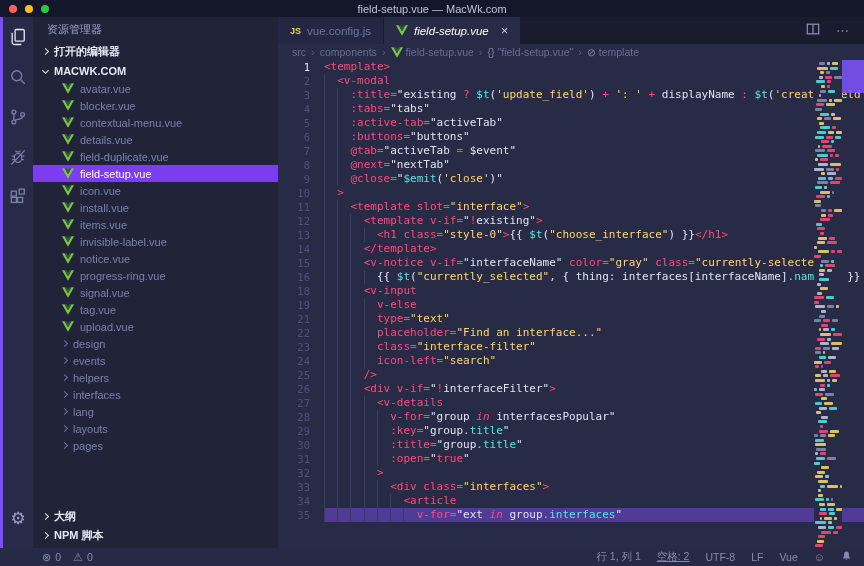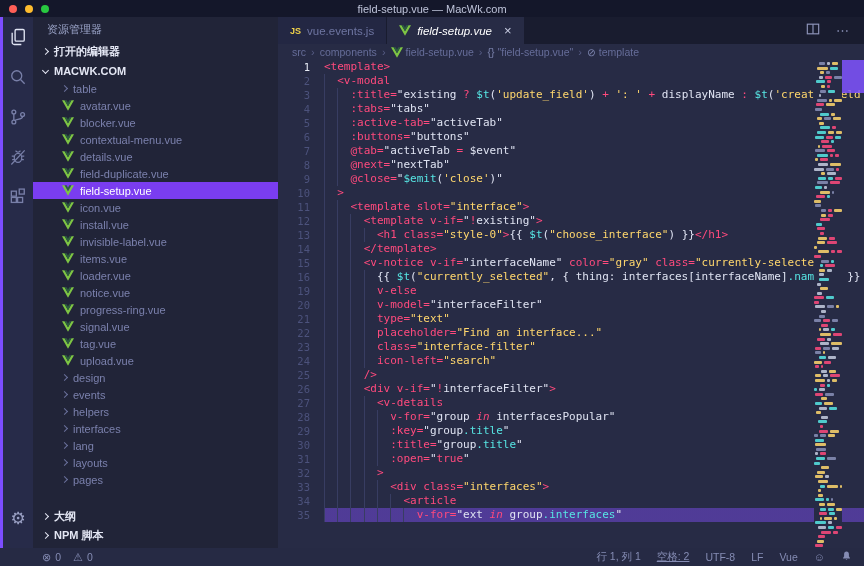--- a/index.html
+++ b/index.html
@@ -132,24 +132,20 @@
       <div class="sb-section">
         <span class="chev"></span>
         <span>打开的编辑器</span>
       </div>
       <div class="sb-section">
         <span class="chev down"></span>
         <span>MACWK.COM</span>
       </div>
       <div class="tree" id="file-tree">
           <div class="tree-row">
-            <span class="chev"></span>
-            <span>table</span>
-          </div>
-          <div class="tree-row">
             <span style="display: flex;">
               <svg class="vuemark" viewBox="0 0 16 14">
                 <path d="M0 0 L8 14 L16 0 H12.6 L8 8 L3.4 0 Z" fill="#7ec544"></path>
                 <path d="M3.4 0 L8 8 L12.6 0 H9.8 L8 3.2 L6.2 0 Z" fill="#2c5e3f"></path>
               </svg>
             </span>
             <span>avatar.vue</span>
           </div>
           <div class="tree-row">
             <span style="display: flex;">
@@ -214,39 +210,30 @@
             </span>
             <span>install.vue</span>
           </div>
           <div class="tree-row">
             <span style="display: flex;">
               <svg class="vuemark" viewBox="0 0 16 14">
                 <path d="M0 0 L8 14 L16 0 H12.6 L8 8 L3.4 0 Z" fill="#7ec544"></path>
                 <path d="M3.4 0 L8 8 L12.6 0 H9.8 L8 3.2 L6.2 0 Z" fill="#2c5e3f"></path>
               </svg>
             </span>
+            <span>items.vue</span>
+          </div>
+          <div class="tree-row">
+            <span style="display: flex;">
+              <svg class="vuemark" viewBox="0 0 16 14">
+                <path d="M0 0 L8 14 L16 0 H12.6 L8 8 L3.4 0 Z" fill="#7ec544"></path>
+                <path d="M3.4 0 L8 8 L12.6 0 H9.8 L8 3.2 L6.2 0 Z" fill="#2c5e3f"></path>
+              </svg>
+            </span>
             <span>invisible-label.vue</span>
-          </div>
-          <div class="tree-row">
-            <span style="display: flex;">
-              <svg class="vuemark" viewBox="0 0 16 14">
-                <path d="M0 0 L8 14 L16 0 H12.6 L8 8 L3.4 0 Z" fill="#7ec544"></path>
-                <path d="M3.4 0 L8 8 L12.6 0 H9.8 L8 3.2 L6.2 0 Z" fill="#2c5e3f"></path>
-              </svg>
-            </span>
-            <span>items.vue</span>
-          </div>
-          <div class="tree-row">
-            <span style="display: flex;">
-              <svg class="vuemark" viewBox="0 0 16 14">
-                <path d="M0 0 L8 14 L16 0 H12.6 L8 8 L3.4 0 Z" fill="#7ec544"></path>
-                <path d="M3.4 0 L8 8 L12.6 0 H9.8 L8 3.2 L6.2 0 Z" fill="#2c5e3f"></path>
-              </svg>
-            </span>
-            <span>loader.vue</span>
           </div>
           <div class="tree-row">
             <span style="display: flex;">
               <svg class="vuemark" viewBox="0 0 16 14">
                 <path d="M0 0 L8 14 L16 0 H12.6 L8 8 L3.4 0 Z" fill="#7ec544"></path>
                 <path d="M3.4 0 L8 8 L12.6 0 H9.8 L8 3.2 L6.2 0 Z" fill="#2c5e3f"></path>
               </svg>
             </span>
             <span>notice.vue</span>
           </div>
@@ -322,21 +309,21 @@
       <div class="sb-section" style="margin-bottom:3px">
         <span class="chev"></span>
         <span>NPM 脚本</span>
       </div>
     </div>
 
     <div class="editor">
       <div class="tabbar">
         <div class="tab inactive">
           <span class="js-badge">JS</span>
-          <span>vue.events.js</span>
+          <span>vue.config.js</span>
         </div>
         <div class="tab active">
           <svg class="vuemark" viewBox="0 0 16 14">
               <path d="M0 0 L8 14 L16 0 H12.6 L8 8 L3.4 0 Z" fill="#7ec544"></path>
               <path d="M3.4 0 L8 8 L12.6 0 H9.8 L8 3.2 L6.2 0 Z" fill="#2c5e3f"></path>
             </svg>
           <span>field-setup.vue</span>
           <span class="close">×</span>
         </div>
         <div class="tab-actions">
@@ -389,22 +376,22 @@
             <div class="line"><span class="num">7</span><span class="ind" style="width: 4ch;"></span><span class="tk-p">@tab=</span><span class="tk-w">"activeTab </span><span class="tk-p">= </span><span class="tk-w">$event"</span></div>
             <div class="line"><span class="num">8</span><span class="ind" style="width: 4ch;"></span><span class="tk-p">@next=</span><span class="tk-w">"nextTab"</span></div>
             <div class="line"><span class="num">9</span><span class="ind" style="width: 4ch;"></span><span class="tk-p">@close=</span><span class="tk-w">"</span><span class="tk-c">$emit</span><span class="tk-w">(</span><span class="tk-y">'close'</span><span class="tk-w">)"</span></div>
             <div class="line"><span class="num">10</span><span class="ind" style="width: 2ch;"></span><span class="tk-p">&gt;</span></div>
             <div class="line"><span class="num">11</span><span class="ind" style="width: 4ch;"></span><span class="tk-p">&lt;template slot=</span><span class="tk-y">"interface"</span><span class="tk-p">&gt;</span></div>
             <div class="line"><span class="num">12</span><span class="ind" style="width: 6ch;"></span><span class="tk-p">&lt;template v-if=</span><span class="tk-w">"</span><span class="tk-p">!</span><span class="tk-w">existing"</span><span class="tk-p">&gt;</span></div>
             <div class="line"><span class="num">13</span><span class="ind" style="width: 8ch;"></span><span class="tk-p">&lt;h1 class=</span><span class="tk-y">"style-0"</span><span class="tk-p">&gt;</span><span class="tk-w">{{ </span><span class="tk-c">$t</span><span class="tk-w">(</span><span class="tk-y">"choose_interface"</span><span class="tk-w">) }}</span><span class="tk-p">&lt;/h1&gt;</span></div>
             <div class="line"><span class="num">14</span><span class="ind" style="width: 6ch;"></span><span class="tk-p">&lt;/template&gt;</span></div>
             <div class="line"><span class="num">15</span><span class="ind" style="width: 6ch;"></span><span class="tk-p">&lt;v-notice v-if=</span><span class="tk-w">"interfaceName"</span><span class="tk-p"> color=</span><span class="tk-y">"gray"</span><span class="tk-p"> class=</span><span class="tk-y">"currently-selected"</span><span class="tk-p">&gt;</span></div>
             <div class="line"><span class="num">16</span><span class="ind" style="width: 8ch;"></span><span class="tk-w">{{ </span><span class="tk-c">$t</span><span class="tk-w">(</span><span class="tk-y">"currently_selected"</span><span class="tk-w">, { thing: interfaces[interfaceName]</span><span class="tk-c">.name</span><span class="tk-w"> }) }}</span></div>
+            <div class="line"><span class="num">18</span><span class="ind" style="width: 6ch;"></span><span class="tk-p">&lt;v-input</span></div>
             <div class="line"><span class="num">19</span><span class="ind" style="width: 8ch;"></span><span class="tk-p">v-else</span></div>
-            <div class="line"><span class="num">20</span><span class="ind" style="width: 8ch;"></span><span class="tk-p">v-model=</span><span class="tk-w">"interfaceFilter"</span></div>
             <div class="line"><span class="num">21</span><span class="ind" style="width: 8ch;"></span><span class="tk-p">type=</span><span class="tk-y">"text"</span></div>
             <div class="line"><span class="num">22</span><span class="ind" style="width: 8ch;"></span><span class="tk-p">placeholder=</span><span class="tk-y">"Find an interface..."</span></div>
             <div class="line"><span class="num">23</span><span class="ind" style="width: 8ch;"></span><span class="tk-p">class=</span><span class="tk-y">"interface-filter"</span></div>
             <div class="line"><span class="num">24</span><span class="ind" style="width: 8ch;"></span><span class="tk-p">icon-left=</span><span class="tk-y">"search"</span></div>
             <div class="line"><span class="num">25</span><span class="ind" style="width: 6ch;"></span><span class="tk-p">/&gt;</span></div>
             <div class="line"><span class="num">26</span><span class="ind" style="width: 6ch;"></span><span class="tk-p">&lt;div v-if=</span><span class="tk-w">"</span><span class="tk-p">!</span><span class="tk-w">interfaceFilter"</span><span class="tk-p">&gt;</span></div>
             <div class="line"><span class="num">27</span><span class="ind" style="width: 8ch;"></span><span class="tk-p">&lt;v-details</span></div>
             <div class="line"><span class="num">28</span><span class="ind" style="width: 10ch;"></span><span class="tk-p">v-for=</span><span class="tk-w">"group </span><span class="tk-pi">in</span><span class="tk-w"> interfacesPopular"</span></div>
             <div class="line"><span class="num">29</span><span class="ind" style="width: 10ch;"></span><span class="tk-p">:key=</span><span class="tk-w">"group</span><span class="tk-c">.title</span><span class="tk-w">"</span></div>
             <div class="line"><span class="num">30</span><span class="ind" style="width: 10ch;"></span><span class="tk-p">:title=</span><span class="tk-w">"group</span><span class="tk-c">.title</span><span class="tk-w">"</span></div>

